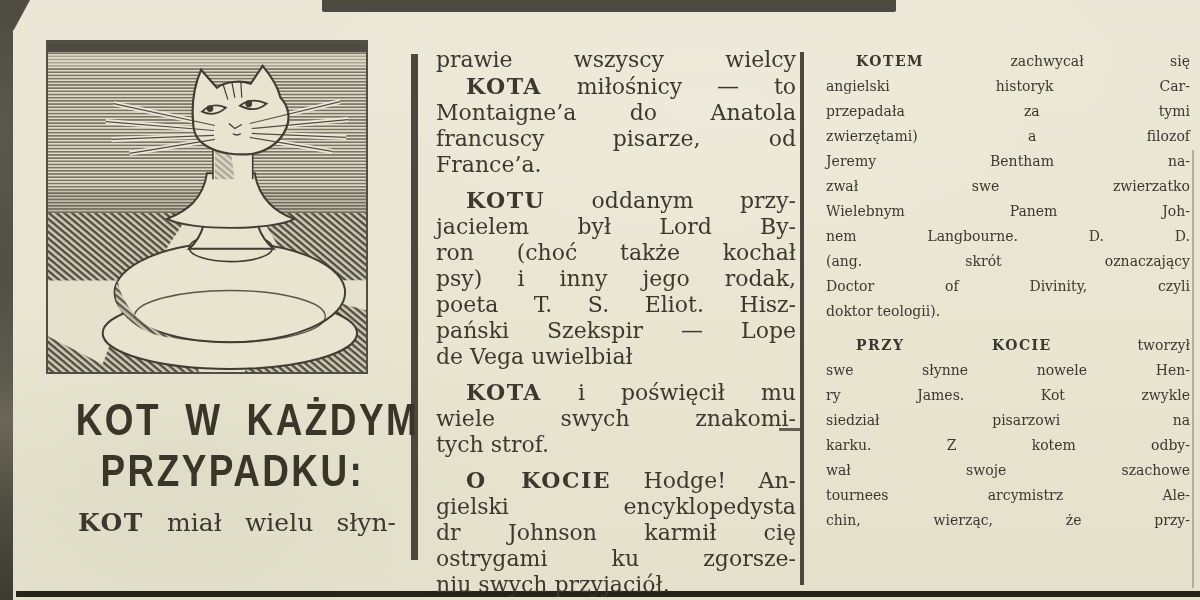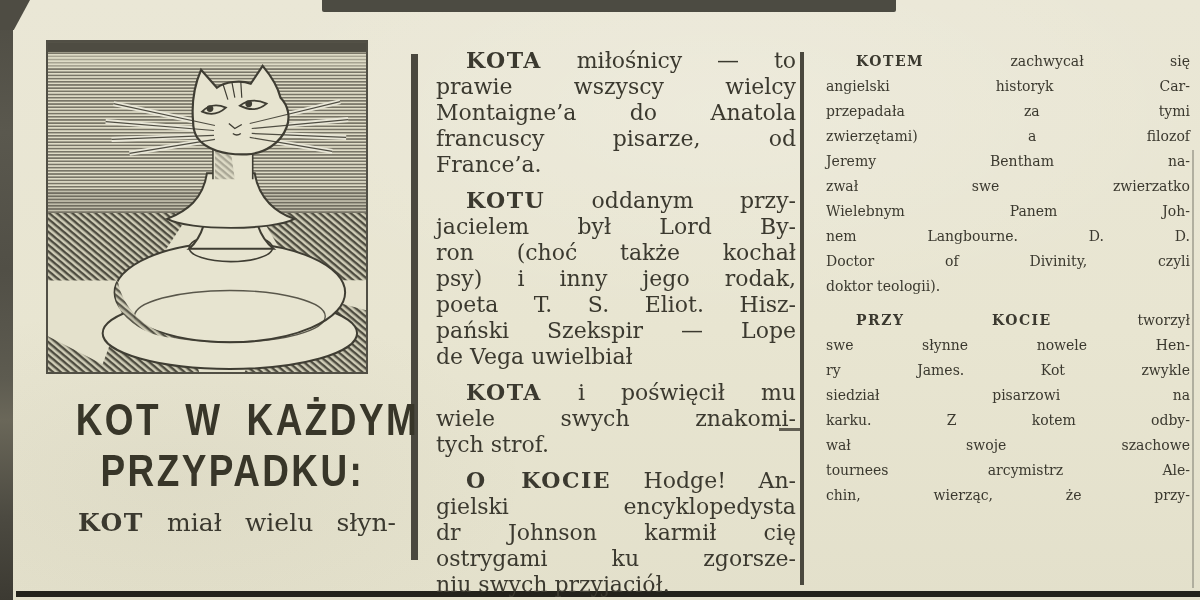--- a/index.html
+++ b/index.html
@@ -144,22 +144,22 @@
 
     <div class="left-text">
         <div class="para">
           <div class="line indent"><b>KOT</b> miał wielu słyn-</div>
         </div>
       </div>
   </div>
 
   <div class="mid-col">
       <div class="para">
+        <div class="line">prawie wszyscy wielcy</div>
         <div class="line indent"><b>KOTA</b> miłośnicy — to</div>
-        <div class="line">prawie wszyscy wielcy</div>
         <div class="line">Montaigne’a do Anatola</div>
         <div class="line">francuscy pisarze, od</div>
         <div class="line last">France’a.</div>
       </div>
       <div class="para">
         <div class="line indent"><b>KOTU</b> oddanym przy-</div>
         <div class="line">jacielem był Lord By-</div>
         <div class="line">ron (choć także kochał</div>
         <div class="line">psy) i inny jego rodak,</div>
         <div class="line">poeta T. S. Eliot. Hisz-</div>
@@ -183,20 +183,21 @@
   <div class="right-col">
       <div class="para">
         <div class="line indent"><b>KOTEM</b> zachwycał się</div>
         <div class="line">angielski historyk Car-</div>
         <div class="line">przepadała za tymi</div>
         <div class="line">zwierzętami) a filozof</div>
         <div class="line">Jeremy Bentham na-</div>
         <div class="line">zwał swe zwierzatko</div>
         <div class="line">Wielebnym Panem Joh-</div>
         <div class="line">nem Langbourne. D. D.</div>
+        <div class="line">(ang. skrót oznaczający</div>
         <div class="line">Doctor of Divinity, czyli</div>
         <div class="line last">doktor teologii).</div>
       </div>
       <div class="para">
         <div class="line indent"><b>PRZY KOCIE</b> tworzył</div>
         <div class="line">swe słynne nowele Hen-</div>
         <div class="line">ry James. Kot zwykle</div>
         <div class="line">siedział pisarzowi na</div>
         <div class="line">karku. Z kotem odby-</div>
         <div class="line">wał swoje szachowe</div>

